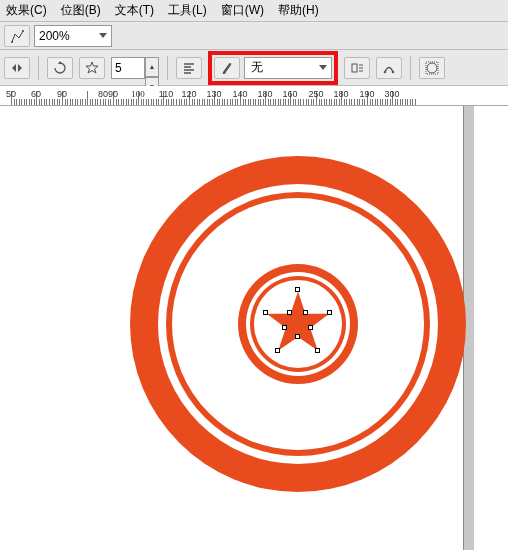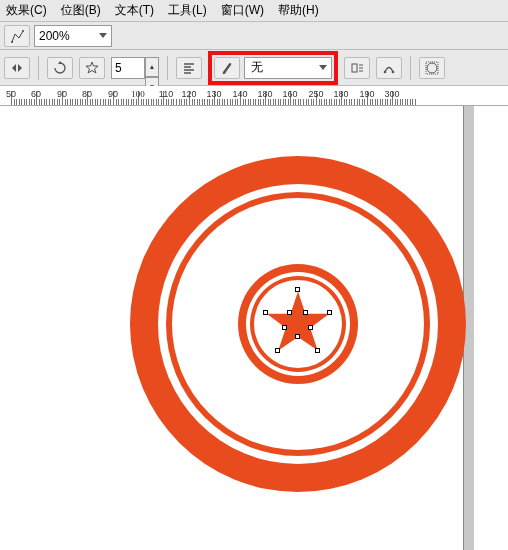--- a/index.html
+++ b/index.html
@@ -184,21 +184,21 @@
     <div class="tick tmin" style="left: 64.5px;"></div>
     <div class="tick tmin" style="left: 67px;"></div>
     <div class="tick tmin" style="left: 69.5px;"></div>
     <div class="tick tmin" style="left: 72px;"></div>
     <div class="tick tmin" style="left: 74.5px;"></div>
     <div class="tick tmin" style="left: 77px;"></div>
     <div class="tick tmin" style="left: 79.5px;"></div>
     <div class="tick tmin" style="left: 82px;"></div>
     <div class="tick tmin" style="left: 84.5px;"></div>
     <div class="tick tmaj" style="left: 87px;"></div>
-    <div class="lbl" style="left: 87px;">80</div>
+    <div class="lbl" style="left: 103px;">80</div>
     <div class="tick tmin" style="left: 89.6px;"></div>
     <div class="tick tmin" style="left: 92.2px;"></div>
     <div class="tick tmin" style="left: 94.8px;"></div>
     <div class="tick tmin" style="left: 97.4px;"></div>
     <div class="tick tmin" style="left: 100px;"></div>
     <div class="tick tmin" style="left: 102.6px;"></div>
     <div class="tick tmin" style="left: 105.2px;"></div>
     <div class="tick tmin" style="left: 107.8px;"></div>
     <div class="tick tmin" style="left: 110.4px;"></div>
     <div class="tick tmaj" style="left: 113px;"></div>

